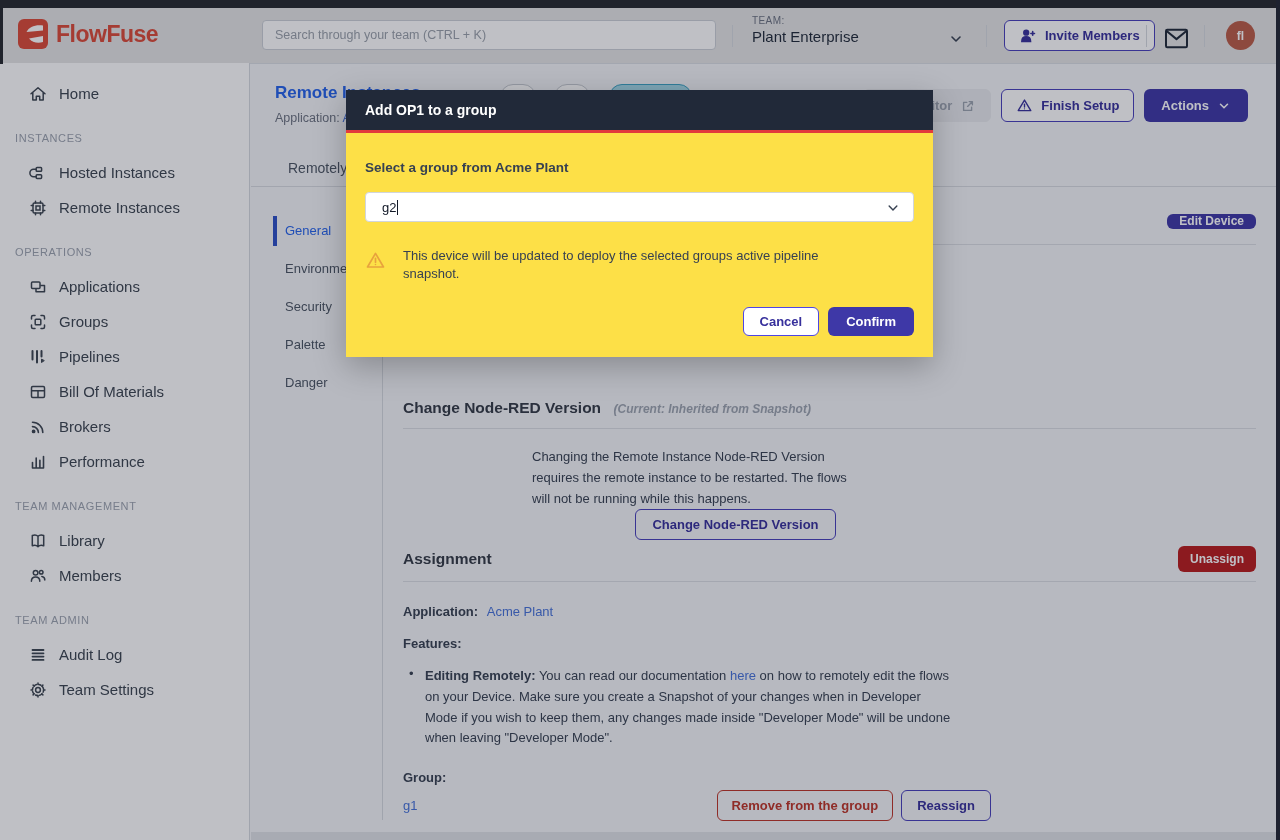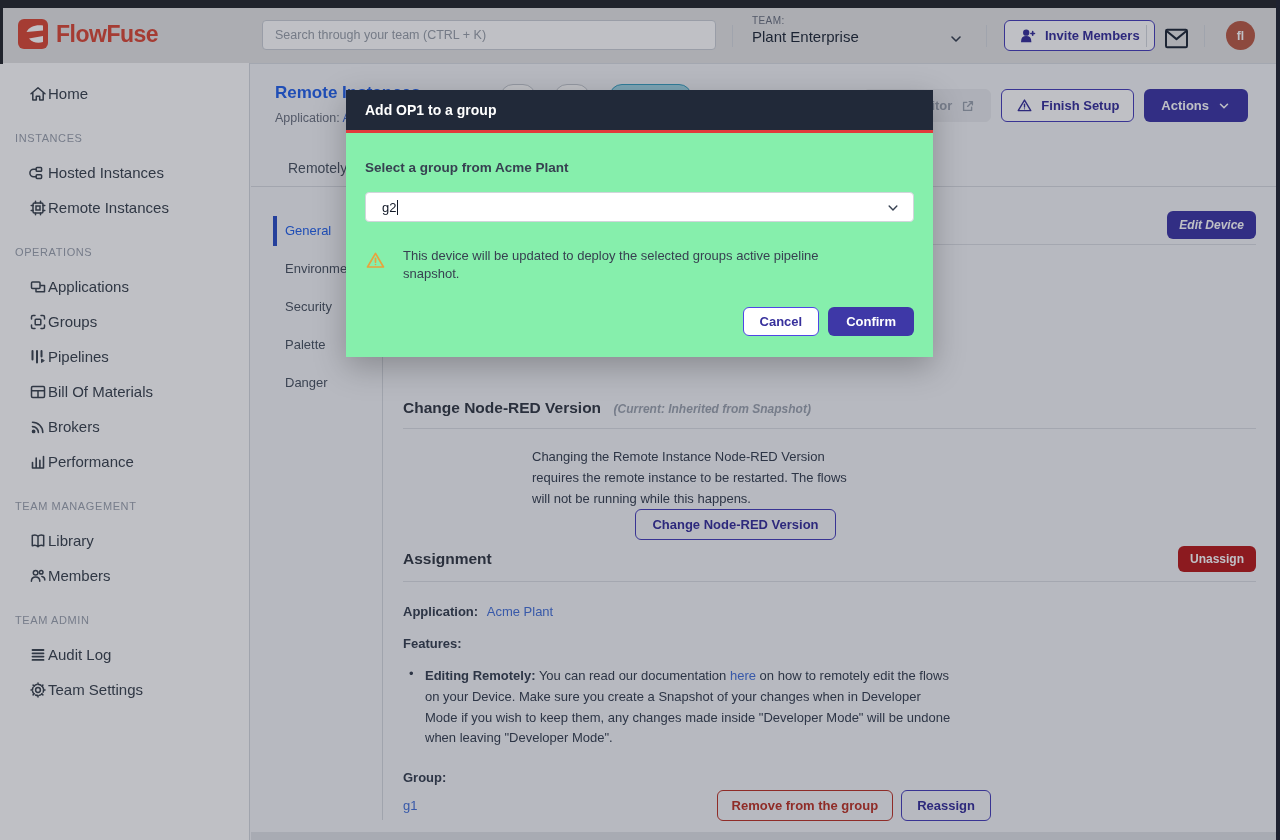--- a/index.html
+++ b/index.html
@@ -22,21 +22,21 @@
   .team { position:absolute; left:752px; top:7px; cursor:pointer; }
   .team-label { font-size:10px; color:#6b7280; letter-spacing:0.4px; }
   .team-name { font-size:15px; color:#1f2937; margin-top:2px; }
   .team-chevron { position:absolute; left:948px; top:23px; color:#374151; }
   .invite { position:absolute; left:1004px; top:12px; height:31px; display:flex; align-items:center; gap:8px; padding:0 14px; background:#fff; border:1px solid #4840bb; border-radius:6px; color:#37309c; font-weight:700; font-size:13px; cursor:pointer; font-family:"Liberation Sans",sans-serif; }
   .mail { position:absolute; left:1164px; top:20px; color:#1f2937; cursor:pointer; }
   .avatar { position:absolute; left:1226px; top:13px; width:29px; height:29px; border-radius:50%; background:#bb5c47; color:#fff; font-size:12px; font-weight:700; display:flex; align-items:center; justify-content:center; cursor:pointer; }
 
   
   .sidebar { position:absolute; top:63px; left:0; width:250px; bottom:0; background:#ffffff; border-right:1px solid #d5d9de; z-index:2; padding-top:13px; }
-  .nav-item { height:35px; display:flex; align-items:center; padding-left:28px; font-size:15px; color:#3c4550; cursor:pointer; }
+  .nav-item { height:35px; display:flex; align-items:center; gap:11px; padding-left:28px; font-size:15px; color:#3c4550; cursor:pointer; }
   .nav-item svg { flex:0 0 auto; }
   .nav-label { margin:21px 0 11px 15px; font-size:11px; color:#9ca3af; letter-spacing:0.6px; }
 
   
   .main { position:absolute; top:63px; left:251px; right:4px; bottom:0; background:#F5F6F8; }
   .page-title { position:absolute; left:24px; top:20px; font-size:17px; font-weight:700; color:#2563eb; cursor:pointer; white-space:nowrap; }
   .app-line { position:absolute; left:24px; top:48px; font-size:12.5px; color:#6b7280; white-space:nowrap; }
   .app-line a { color:#4672d9; text-decoration:none; cursor:pointer; }
   .pill { position:absolute; top:21px; height:26px; border-radius:13px; background:#ffffff; border:1px solid #c4c9cf; }
   .pill.p1 { left:249px; width:36px; }
@@ -52,21 +52,21 @@
 
   
   .settings { position:absolute; left:0; right:0; top:140px; bottom:8px; }
   .subnav { position:absolute; left:14px; top:9px; width:117px; }
   .subnav-item { position:relative; height:38px; line-height:38px; padding-left:20px; font-size:13px; color:#4b5563; cursor:pointer; white-space:nowrap; }
   .subnav-item.active { color:#2563eb; }
   .subnav-item.active::before { content:""; position:absolute; left:8px; top:4px; width:4px; height:30px; background:#2d50c7; }
   .subnav-divider { position:absolute; left:131px; top:4px; bottom:12px; width:1px; background:#d5d9de; }
   .content { position:absolute; left:152px; right:20px; top:0; bottom:0; }
   .row-edit { position:absolute; top:8px; right:0; }
-  .btn-sm-primary { height:28px; padding:0 11px; background:#3e38a7; color:#fff; font-size:12px;font-style:italic; }
+  .btn-sm-primary { height:15px; padding:0 11px; background:#3e38a7; color:#fff; font-size:12px; }
   .hr { height:1px; background:#dadde2; border:none; }
   .hr1 { position:absolute; top:41px; left:0; right:0; }
   .sec-heading { font-size:15.5px; font-weight:700; color:#333a45; }
   .sec-sub { font-size:12px; font-weight:700; font-style:italic; color:#9ca3af; margin-left:8px; }
   .sec-nr { position:absolute; top:196px; left:0; right:0; }
   .sec-nr .hr { margin-top:11px; }
   .nr-row { margin-top:17px; display:flex; align-items:center; width:588px;flex-direction:column; }
   .nr-text { width:330px; font-size:13px; color:#374151; line-height:1.62; }
   .btn-nr { height:31px; padding:0 16px; background:#F5F6F8; color:#37309c; border-color:#4840bb; margin-left:77px; }
   .sec-as { position:absolute; top:343px; left:0; right:0; }
@@ -87,21 +87,21 @@
   .group-row .spacer { flex:1; }
   .btn-danger { height:31px; padding:0 14px; background:#F5F6F8; color:#bd3528; border-color:#bd3528; margin-right:8px; }
   .btn-reassign { height:31px; padding:0 15px; background:#F5F6F8; color:#37309c; border-color:#4840bb; }
   .hscroll { position:absolute; left:0; right:0; bottom:0; height:8px; background:#e0e3e7; z-index:3; }
 
   
   .overlay { position:absolute; inset:0; background:rgba(17,24,39,0.27); z-index:40; }
   .modal { position:absolute; left:346px; top:90px; width:587px; z-index:50; box-shadow:0 10px 30px rgba(0,0,0,0.25); }
   .modal-header { height:43px; background:#212939; border-bottom:3px solid #e23a3c; display:flex; align-items:center; padding:0 19px; }
   .modal-title { color:#ffffff; font-size:14px; font-weight:700; }
-  .modal-body { background:#86efac; padding:27px 19px 21px 19px; }
+  .modal-body { background:#fde047; padding:27px 19px 21px 19px; }
   .modal-prompt { font-size:13.5px; font-weight:700; color:#374151; }
   .modal-select { position:relative; margin-top:17px; height:30px; border:1px solid #d1d5db; border-radius:4px; background:#fff; display:flex; align-items:center; padding-left:16px; cursor:text; }
   .select-value { font-size:13px; color:#111827; }
   .caret { display:inline-block; width:1px; height:15px; background:#111827; margin-left:1px; }
   .select-chevron { position:absolute; right:13px; top:8px; color:#374151; }
   .warn-row { margin-top:25px; display:flex; gap:17px; }
   .warn-icon { flex:0 0 auto; color:#e8a33d; margin-top:3px; }
   .warn-text { width:470px; font-size:13px; color:#374151; line-height:1.35; }
   .modal-btns { margin-top:25px; display:flex; justify-content:flex-end; gap:9px; }
   .btn-cancel { height:29px; padding:13px 16px; background:#fff; color:#37309c; border-color:#4f46e5; }

